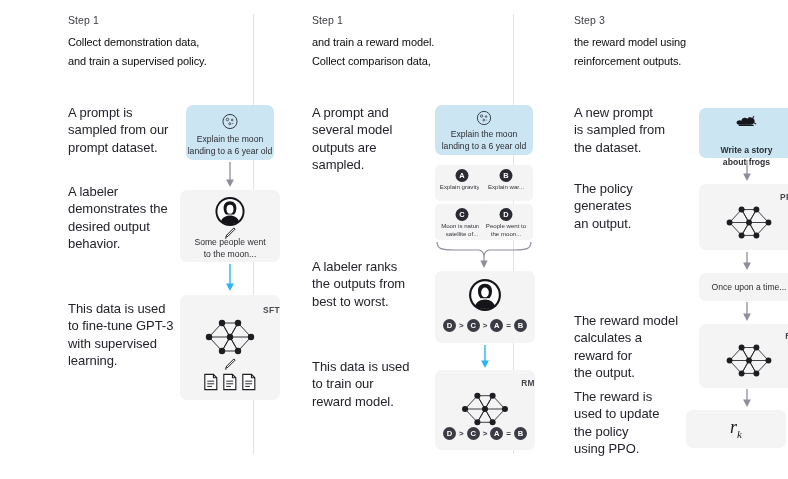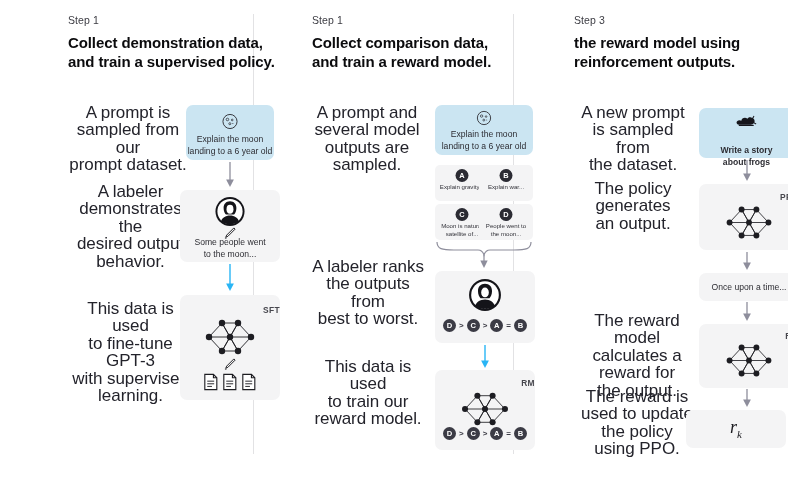--- a/index.html
+++ b/index.html
@@ -41,33 +41,32 @@
   #div2 { left: 513px; }
 
   .step-label {
     position: absolute;
     font-size: 10.5px;
     color: #3c3c43;
     letter-spacing: 0.1px;
   }
   .step-title {
     position: absolute;
-    font-size: 15px;
-    font-weight: bold;
+    font-size: 11px;
+    font-weight: normal;
     line-height: 19px;
     color: #0b0b0d;
     letter-spacing: -0.1px;
   }
   .body-text {
     position: absolute;
-    font-size: 17px;
+    font-size: 13px;
     line-height: 17.4px;
     color: #23232b;
     letter-spacing: -0.05px;
-    text-align: center;
   }
 
   
   .card {
     position: absolute;
     border-radius: 7px;
     background: #f4f4f5;
     box-sizing: border-box;
   }
   .card.blue { background: #cbe5f2; }
@@ -299,22 +298,22 @@
           <line x1="4" y1="11.4" x2="11.4" y2="11.4" stroke="#1d1d22" stroke-width="1"></line>
           <line x1="4" y1="14.2" x2="9" y2="14.2" stroke="#1d1d22" stroke-width="1"></line>
         </svg>
       </span>
     </div>
   </div>
 
   <div class="column" id="col2">
     <div class="step-label" style="left:18px; top:14px;">Step 1</div>
     <div class="step-title" style="left:18px; top:33px; width:230px;">
+      <div>and train a reward model.</div>
       <div>Collect comparison data,</div>
-      <div>and train a reward model.</div>
     </div>
 
     <div class="body-text" style="left:18px; top:104px; width:110px; white-space:pre-line;">A prompt and
 several model
 outputs are
 sampled.</div>
     <div class="body-text" style="left:18px; top:258px; width:112px; white-space:pre-line;">A labeler ranks
 the outputs from
 best to worst.</div>
     <div class="body-text" style="left:18px; top:358px; width:112px; white-space:pre-line;">This data is used

